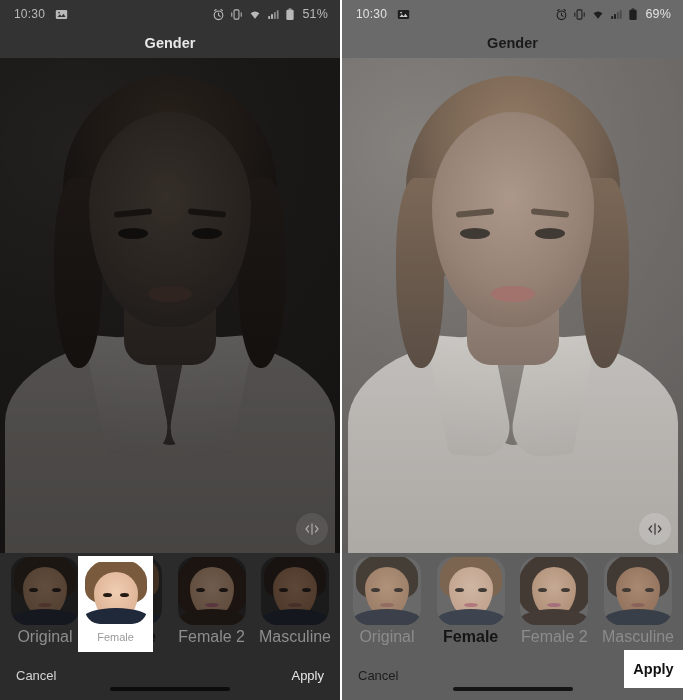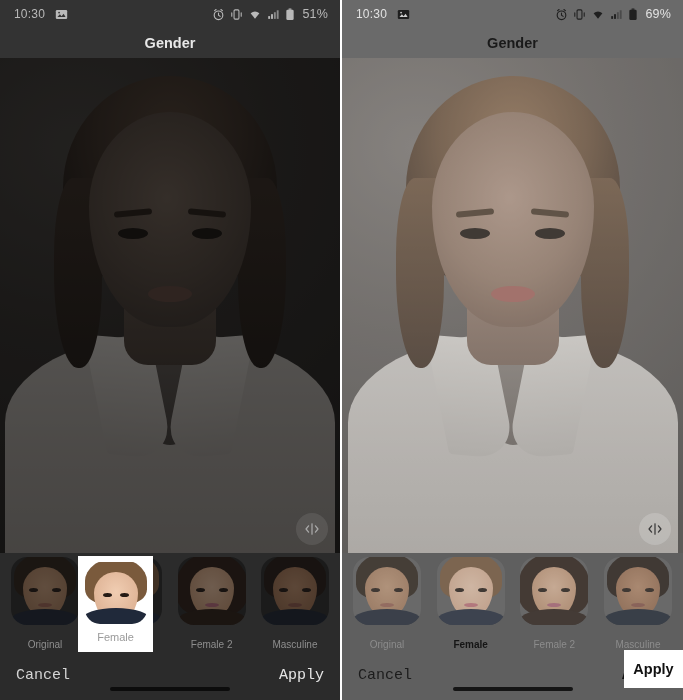--- a/index.html
+++ b/index.html
@@ -136,21 +136,21 @@
   .left .strip { background: #2b2b2b; }
   .right .strip { background: #5f5f5f; }
   .thumb { width: 74px; display: flex; flex-direction: column; align-items: center; }
   .thumb .pic {
     width: 68px; height: 68px; border-radius: 16px; overflow: hidden; position: relative;
   }
   .thumb .pic .p-bg { position: absolute; inset: 0; }
   .thumb .pic .p-dim { position: absolute; inset: 0; }
   .left .thumb .pic .p-dim { background: rgba(15,15,15,.55); }
   .right .thumb .pic .p-dim { background: rgba(130,130,130,.30); }
-  .thumb .cap { margin-top: 13px; font-size: 10px; line-height: 14px; }
+  .thumb .cap { margin-top: 5px; font-size: 16px; line-height: 14px; }
   .left .thumb .cap { color: #8e8e8e; }
   .right .thumb .cap { color: #8c8c8c; }
   .thumb.selected .cap { font-weight: 700; }
   .left .thumb.selected .cap { color: #111; }
   .right .thumb.selected .cap { color: #151515; }
 
   
   .face { position: absolute; inset: 0; }
   .face .fhair { position: absolute; left: 50%; transform: translateX(-50%); top: -4px; width: 62px; height: 46px; border-radius: 50% 50% 32% 32%; }
   .face .fhead { position: absolute; left: 50%; transform: translateX(-50%); top: 10px; width: 44px; height: 50px; border-radius: 50% 50% 46% 46% / 42% 42% 58% 58%; }
@@ -176,21 +176,21 @@
   .f-masculine .fm { background: #8d574a; }
 
   
   .actionbar {
     position: absolute; left: 0; bottom: 0; width: 100%; height: 50px;
     display: flex; align-items: center; justify-content: space-between;
     padding: 0 16px; z-index: 4;
   }
   .left .actionbar { background: #2b2b2b; }
   .right .actionbar { background: #5f5f5f; }
-  .act { font-size: 15px; background: none; border: 0; font-family: Liberation Mono, monospace; cursor: pointer; }
+  .act { font-size: 13px; background: none; border: 0; font-family: Liberation Sans, sans-serif; cursor: pointer; }
   .left .act { color: #d4d4d4; }
   .right .act { color: #1c1c1c; }
   .right .act.apply { font-weight: 700; color: #111; }
   .left .act.apply { color: #e6e6e6; }
 
   
   .home-ind {
     position: absolute; left: 50%; transform: translateX(-50%); bottom: 9px;
     width: 120px; height: 4px; border-radius: 3px; z-index: 5;
   }

